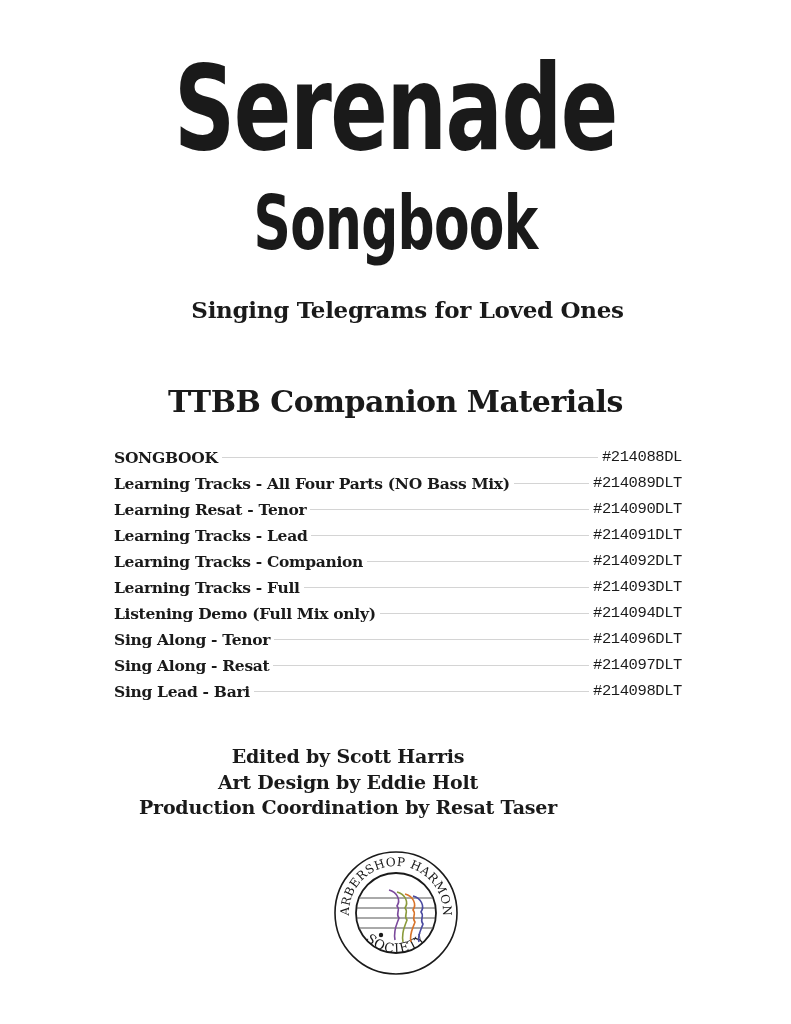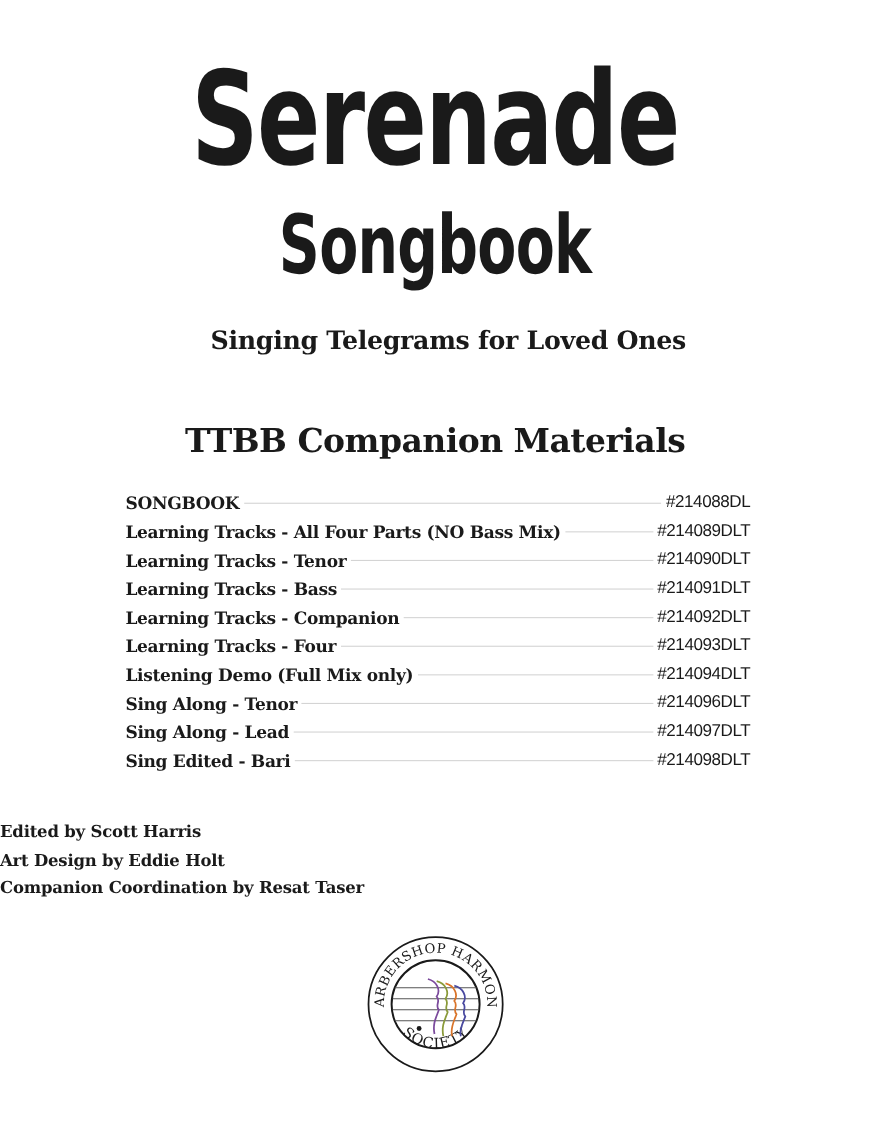--- a/index.html
+++ b/index.html
@@ -28,24 +28,24 @@
       letter-spacing: -0.5px;
     }
     .items { position: absolute; left: 114px; width: 568px; top: 444px; }
     .item {
       display: flex; align-items: center; height: 26px;
       font-family: "DejaVu Serif", serif; font-weight: bold; font-size: 15.5px;
       letter-spacing: -0.3px;
     }
     .item .label { white-space: nowrap; }
     .item .leader { flex: 1; height: 0; border-top: 1.5px solid #d4d4d4; margin: 0 4px; }
-    .item .code { white-space: nowrap; font-weight: normal; font-family: Liberation Sans, sans-serif; letter-spacing: -0.4px; }
+    .item .code { white-space: nowrap; font-weight: normal; font-family: Liberation Mono, monospace; letter-spacing: -0.4px; }
     .credits {
-      position: absolute; left: 0; width: 696px; top: 744px; text-align: left;
-      font-family: "DejaVu Serif", serif; font-weight: bold; font-size: 15px; line-height: 25.5px;
+      position: absolute; left: 0; width: 696px; top: 744px; text-align: center;
+      font-family: "DejaVu Serif", serif; font-weight: bold; font-size: 19px; line-height: 25.5px;
       letter-spacing: -0.2px;
     }
     .logo { position: absolute; left: 333px; top: 850px; width: 126px; height: 126px; }
   </style>
 </head>
 <body>
 
 <div class="title">Serenade</div>
 <div class="subtitle-big">Songbook</div>
 <div class="tagline">Singing Telegrams for Loved Ones</div>
@@ -56,65 +56,65 @@
       <span class="label">SONGBOOK</span>
       <span class="leader"></span>
       <span class="code">#214088DL</span>
     </div>
   <div class="item">
       <span class="label">Learning Tracks - All Four Parts (NO Bass Mix)</span>
       <span class="leader"></span>
       <span class="code">#214089DLT</span>
     </div>
   <div class="item">
-      <span class="label">Learning Tracks - Tenor</span>
+      <span class="label">Learning Resat - Tenor</span>
       <span class="leader"></span>
       <span class="code">#214090DLT</span>
     </div>
   <div class="item">
-      <span class="label">Learning Tracks - Bass</span>
+      <span class="label">Learning Tracks - Lead</span>
       <span class="leader"></span>
       <span class="code">#214091DLT</span>
     </div>
   <div class="item">
       <span class="label">Learning Tracks - Companion</span>
       <span class="leader"></span>
       <span class="code">#214092DLT</span>
     </div>
   <div class="item">
-      <span class="label">Learning Tracks - Four</span>
+      <span class="label">Learning Tracks - Full</span>
       <span class="leader"></span>
       <span class="code">#214093DLT</span>
     </div>
   <div class="item">
       <span class="label">Listening Demo (Full Mix only)</span>
       <span class="leader"></span>
       <span class="code">#214094DLT</span>
     </div>
   <div class="item">
       <span class="label">Sing Along - Tenor</span>
       <span class="leader"></span>
       <span class="code">#214096DLT</span>
     </div>
   <div class="item">
-      <span class="label">Sing Along - Lead</span>
+      <span class="label">Sing Along - Resat</span>
       <span class="leader"></span>
       <span class="code">#214097DLT</span>
     </div>
   <div class="item">
-      <span class="label">Sing Edited - Bari</span>
+      <span class="label">Sing Lead - Bari</span>
       <span class="leader"></span>
       <span class="code">#214098DLT</span>
     </div>
 </div>
 
 <div class="credits">
   <div>Edited by Scott Harris</div>
   <div>Art Design by Eddie Holt</div>
-  <div>Companion Coordination by Resat Taser</div>
+  <div>Production Coordination by Resat Taser</div>
 </div>
 
 <svg class="logo" viewBox="0 0 126 126" xmlns="http://www.w3.org/2000/svg">
   <defs>
     <path id="arcTop" d="M 16 63 A 47 47 0 0 1 110 63"></path>
     <path id="arcBot" d="M 28 84 A 42 42 0 0 0 98 84"></path>
   </defs>
   <circle cx="63" cy="63" r="61" fill="#fff" stroke="#1a1a1a" stroke-width="1.6"></circle>
   <circle cx="63" cy="63" r="40" fill="#fff" stroke="#1a1a1a" stroke-width="1.8"></circle>
   <text font-family="DejaVu Serif, serif" font-size="12" fill="#1a1a1a" letter-spacing="0.5">

